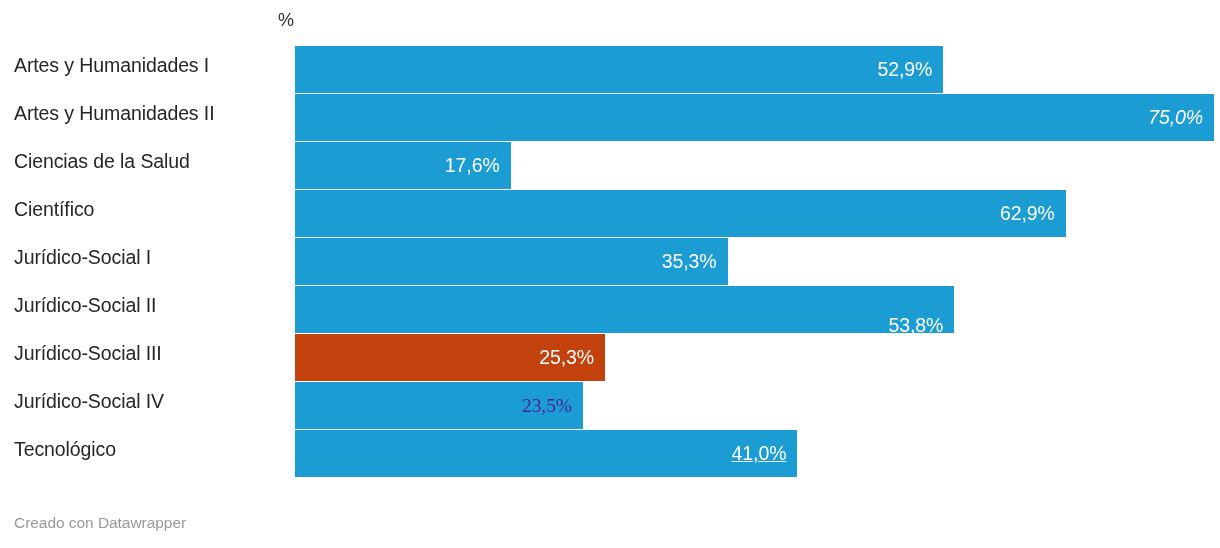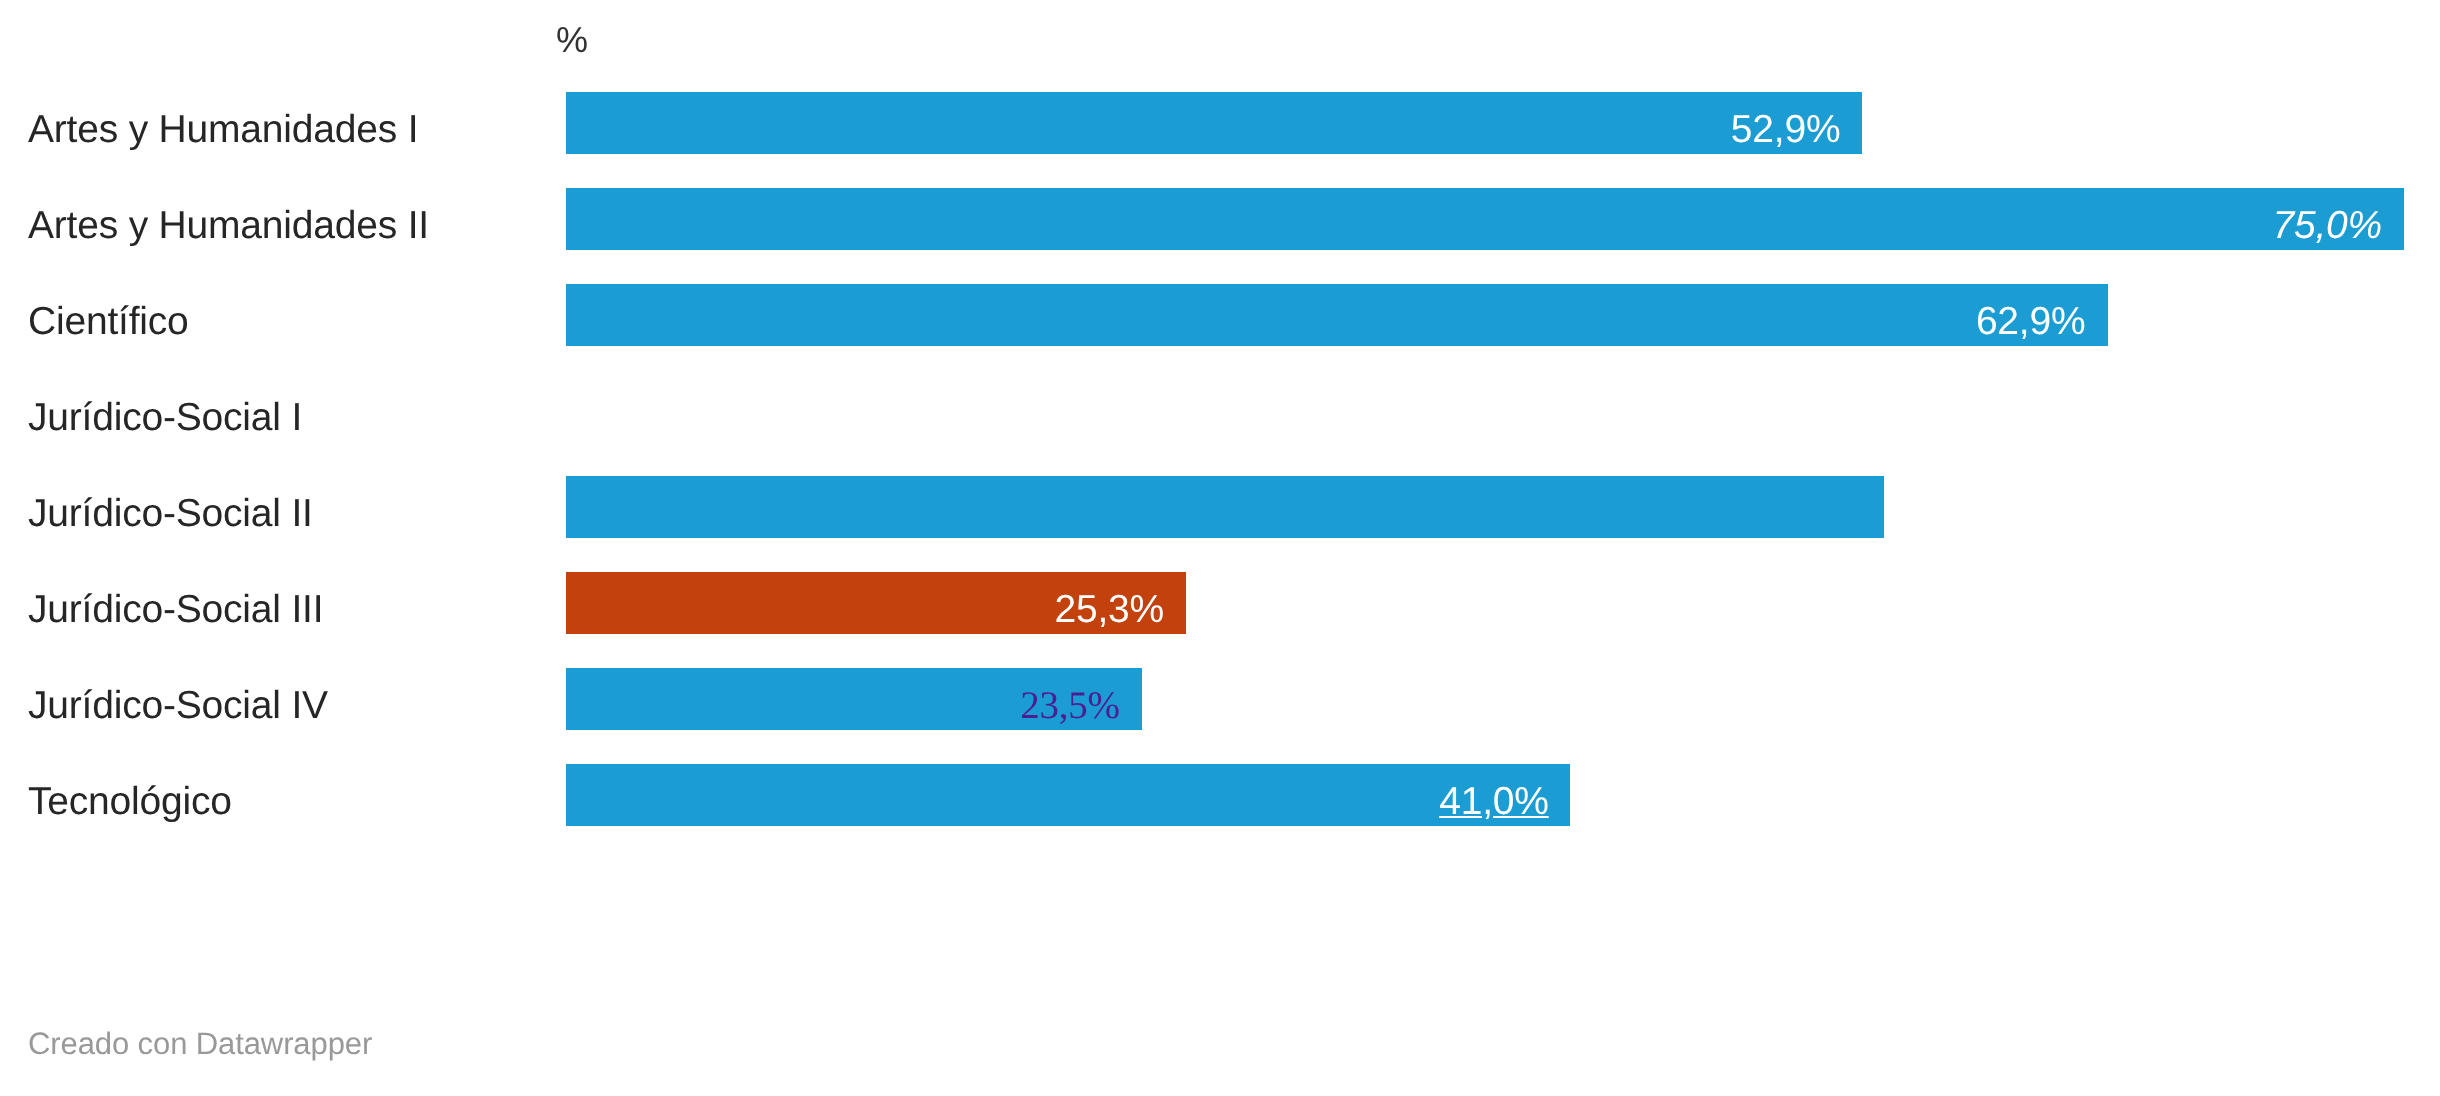--- a/index.html
+++ b/index.html
@@ -63,26 +63,27 @@
   .bar-track {
     position: absolute;
     left: 279px;
     top: 0;
     height: 39px;
     right: 0;
   }
 
   .bar {
     position: absolute;
-    left: 4px;
+    left: 16px;
     top: 0;
-    height: 31px;
+    height: 47px;
     background: #1b9dd3;
     box-sizing: border-box;
     display: flex;
+    align-items: center;
     justify-content: flex-end;
   }
 
   .bar-value {
     color: #ffffff;
     font-size: 19.5px;
     line-height: 39px;
     padding-right: 11px;
     white-space: nowrap;
     letter-spacing: -0.1px;
@@ -117,29 +118,42 @@
       </div>
       <div class="bar-row">
         <div class="cat-label">Artes y Humanidades II</div>
         <div class="bar-track">
           <div class="bar" style="background: rgb(27, 157, 211); width: 919px;">
             <span class="bar-value" style="color: rgb(255, 255, 255); font-style: italic;">75,0%</span>
           </div>
         </div>
       </div>
       <div class="bar-row">
+        <div class="cat-label">Ciencias de la Salud</div>
+        <div class="bar-track">
+          <div class="bar" style="background: rgb(27, 157, 211); width: 215.659px;">
+            <span class="bar-value" style="color: rgb(255, 255, 255);">17,6%</span>
+          </div>
+        </div>
+      </div>
+      <div class="bar-row">
         <div class="cat-label">Científico</div>
         <div class="bar-track">
           <div class="bar" style="background: rgb(27, 157, 211); width: 770.735px;">
             <span class="bar-value" style="color: rgb(255, 255, 255);">62,9%</span>
           </div>
         </div>
       </div>
       <div class="bar-row">
         <div class="cat-label">Jurídico-Social I</div>
+        <div class="bar-track">
+          <div class="bar" style="background: rgb(27, 157, 211); width: 432.543px;">
+            <span class="bar-value" style="color: rgb(255, 255, 255);">35,3%</span>
+          </div>
+        </div>
       </div>
       <div class="bar-row">
         <div class="cat-label">Jurídico-Social II</div>
         <div class="bar-track">
           <div class="bar" style="background: rgb(27, 157, 211); width: 659.229px;">
             <span class="bar-value" style="color: rgb(255, 255, 255); margin-top: 32px;">53,8%</span>
           </div>
         </div>
       </div>
       <div class="bar-row">

